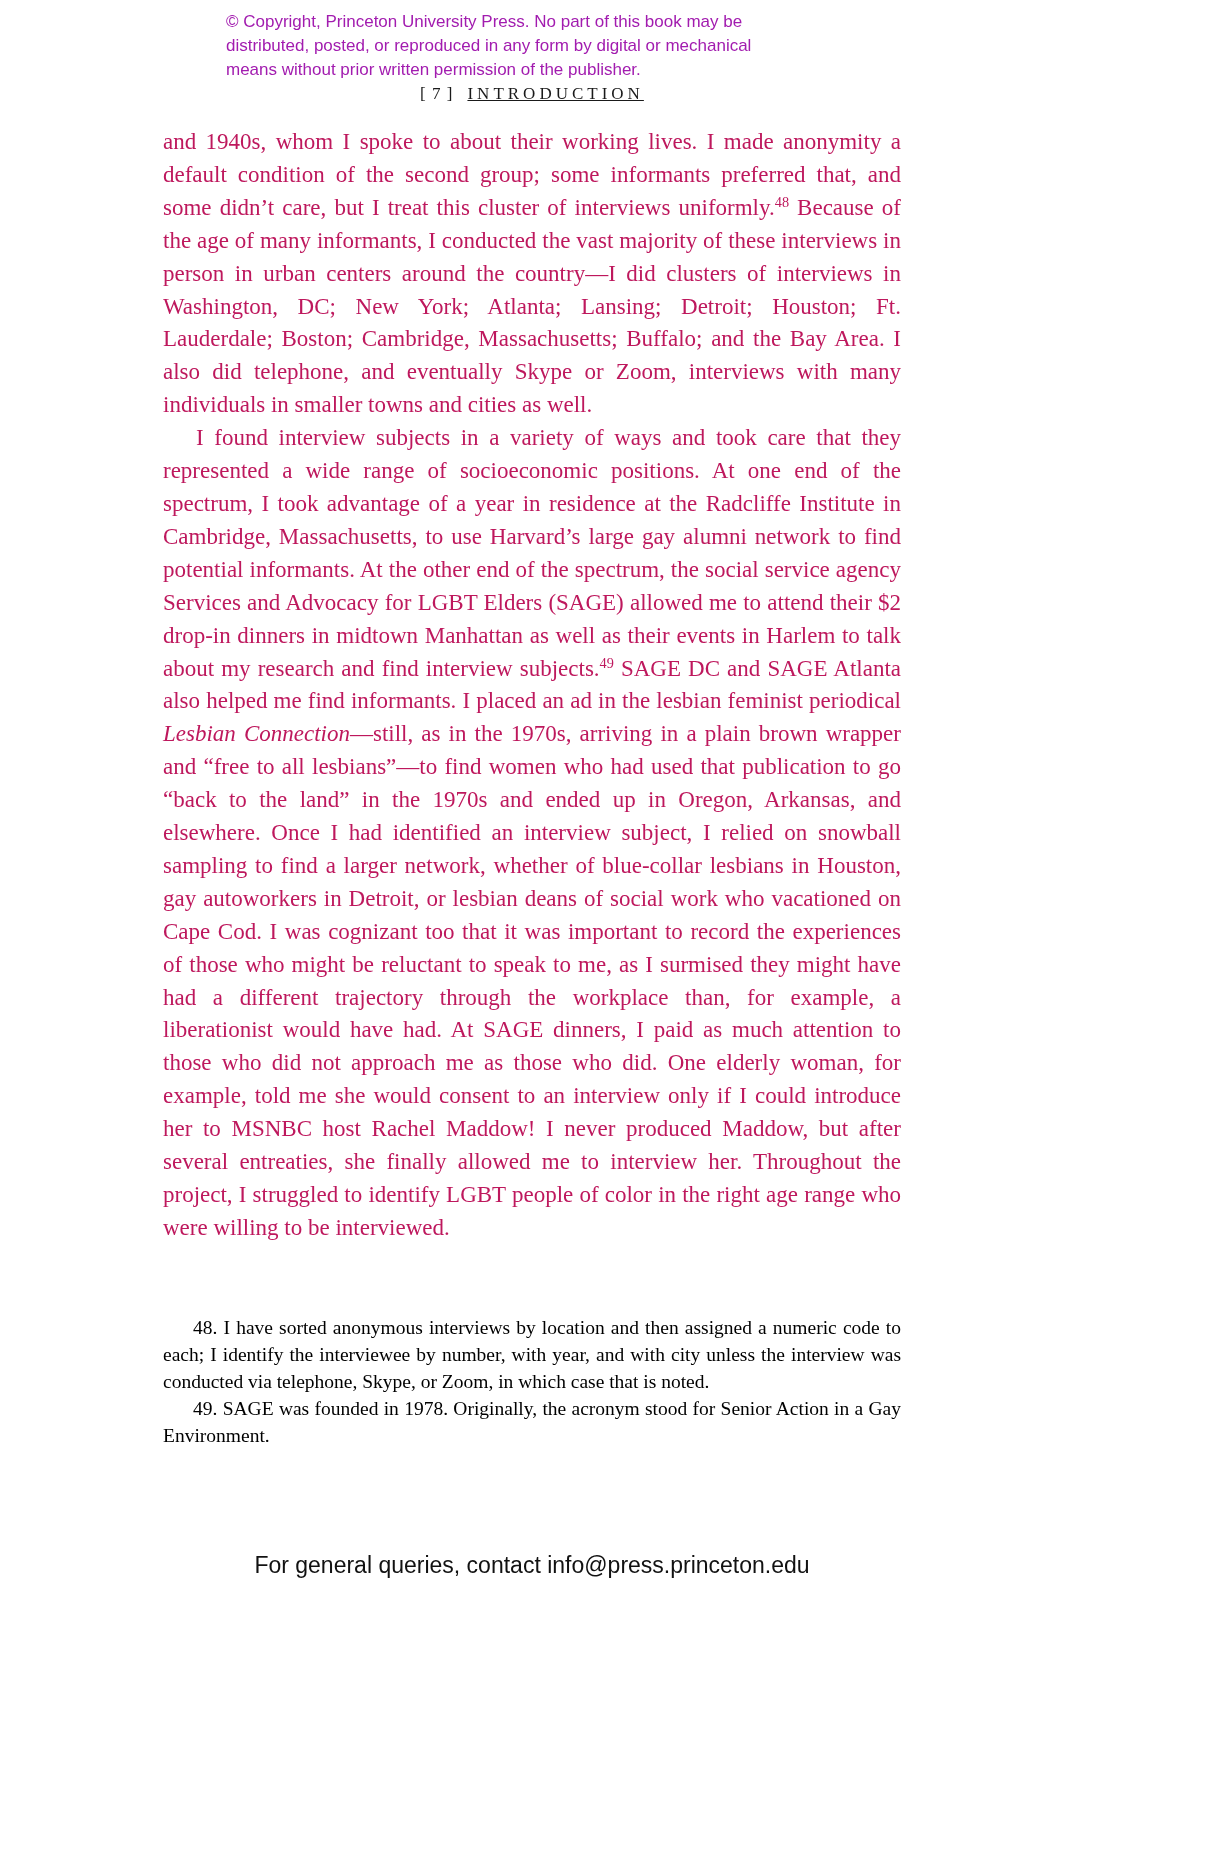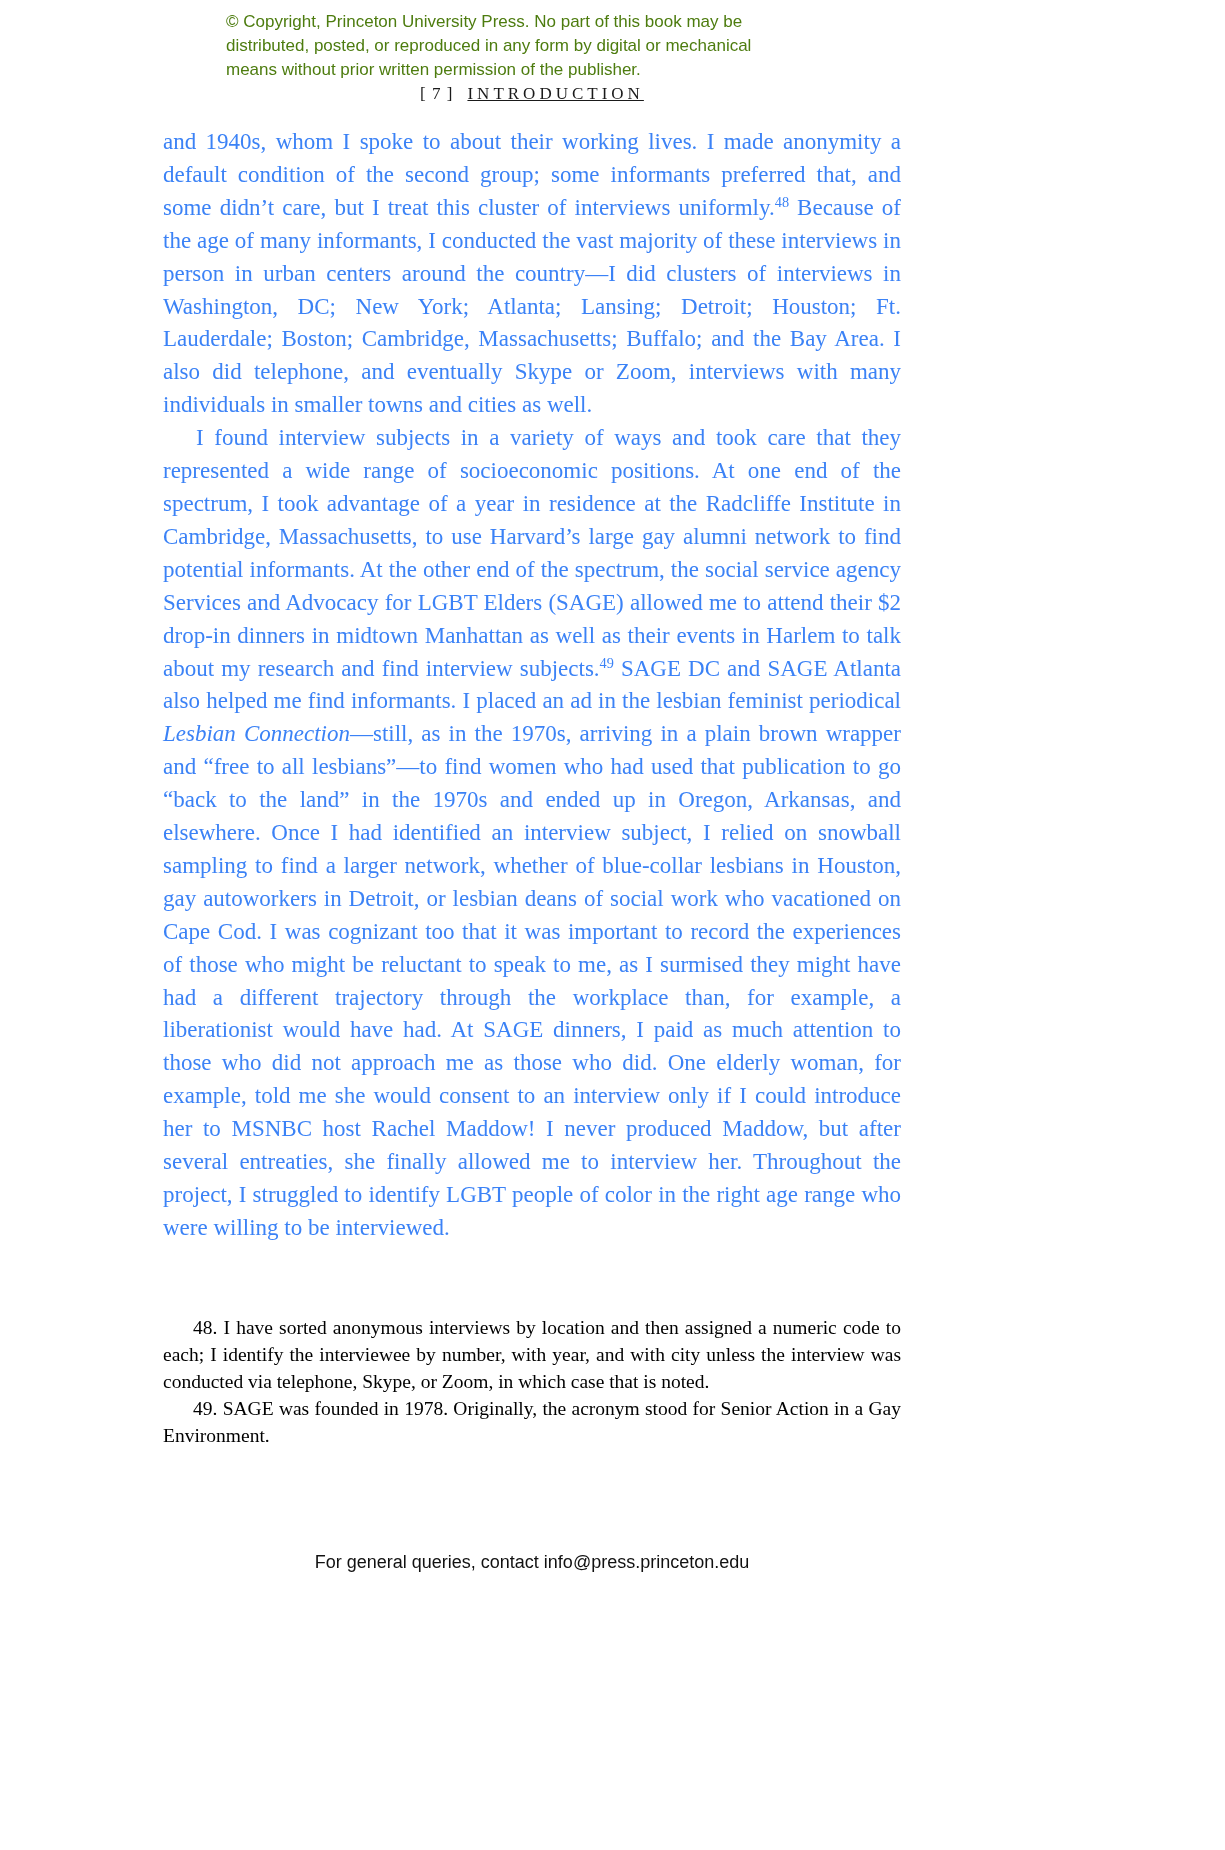--- a/index.html
+++ b/index.html
@@ -17,21 +17,21 @@
   }
   .copyright {
     position: absolute;
     top: 10px;
     left: 226px;
     width: 640px;
     font-family: "Liberation Sans", "DejaVu Sans", sans-serif;
     font-size: 17px;
     line-height: 24px;
     white-space: pre-line;
-    color: #4d7c0f;
+    color: #a21caf;
   }
   .running-head {
     position: absolute;
     top: 84px;
     left: 163px;
     width: 738px;
     text-align: center;
     font-family: "Liberation Serif", "DejaVu Serif", serif;
     font-size: 17px;
     color: #1a1a1a;
@@ -49,21 +49,21 @@
   .body-text {
     position: absolute;
     top: 126px;
     left: 163px;
     width: 738px;
     font-family: "Liberation Serif", "DejaVu Serif", serif;
     font-size: 23px;
     line-height: 32.9px;
     text-align: justify;
     hyphens: auto;
-    color: #3b82f6;
+    color: #be185d;
   }
   .body-text p.para {
     margin: 0;
   }
   .body-text p.indent {
     text-indent: 33px;
   }
   .italic {
     font-style: italic;
   }
@@ -90,21 +90,21 @@
     margin: 0;
     text-indent: 30px;
   }
   .page-footer {
     position: absolute;
     top: 1552px;
     left: 163px;
     width: 738px;
     text-align: center;
     font-family: "Liberation Sans", "DejaVu Sans", sans-serif;
-    font-size: 18px;
+    font-size: 23px;
     color: #111111;
   }
 </style>
 </head>
 <body>
 
 <div class="page">
 
   <div class="copyright">© Copyright, Princeton University Press. No part of this book may be
 distributed, posted, or reproduced in any form by digital or mechanical

